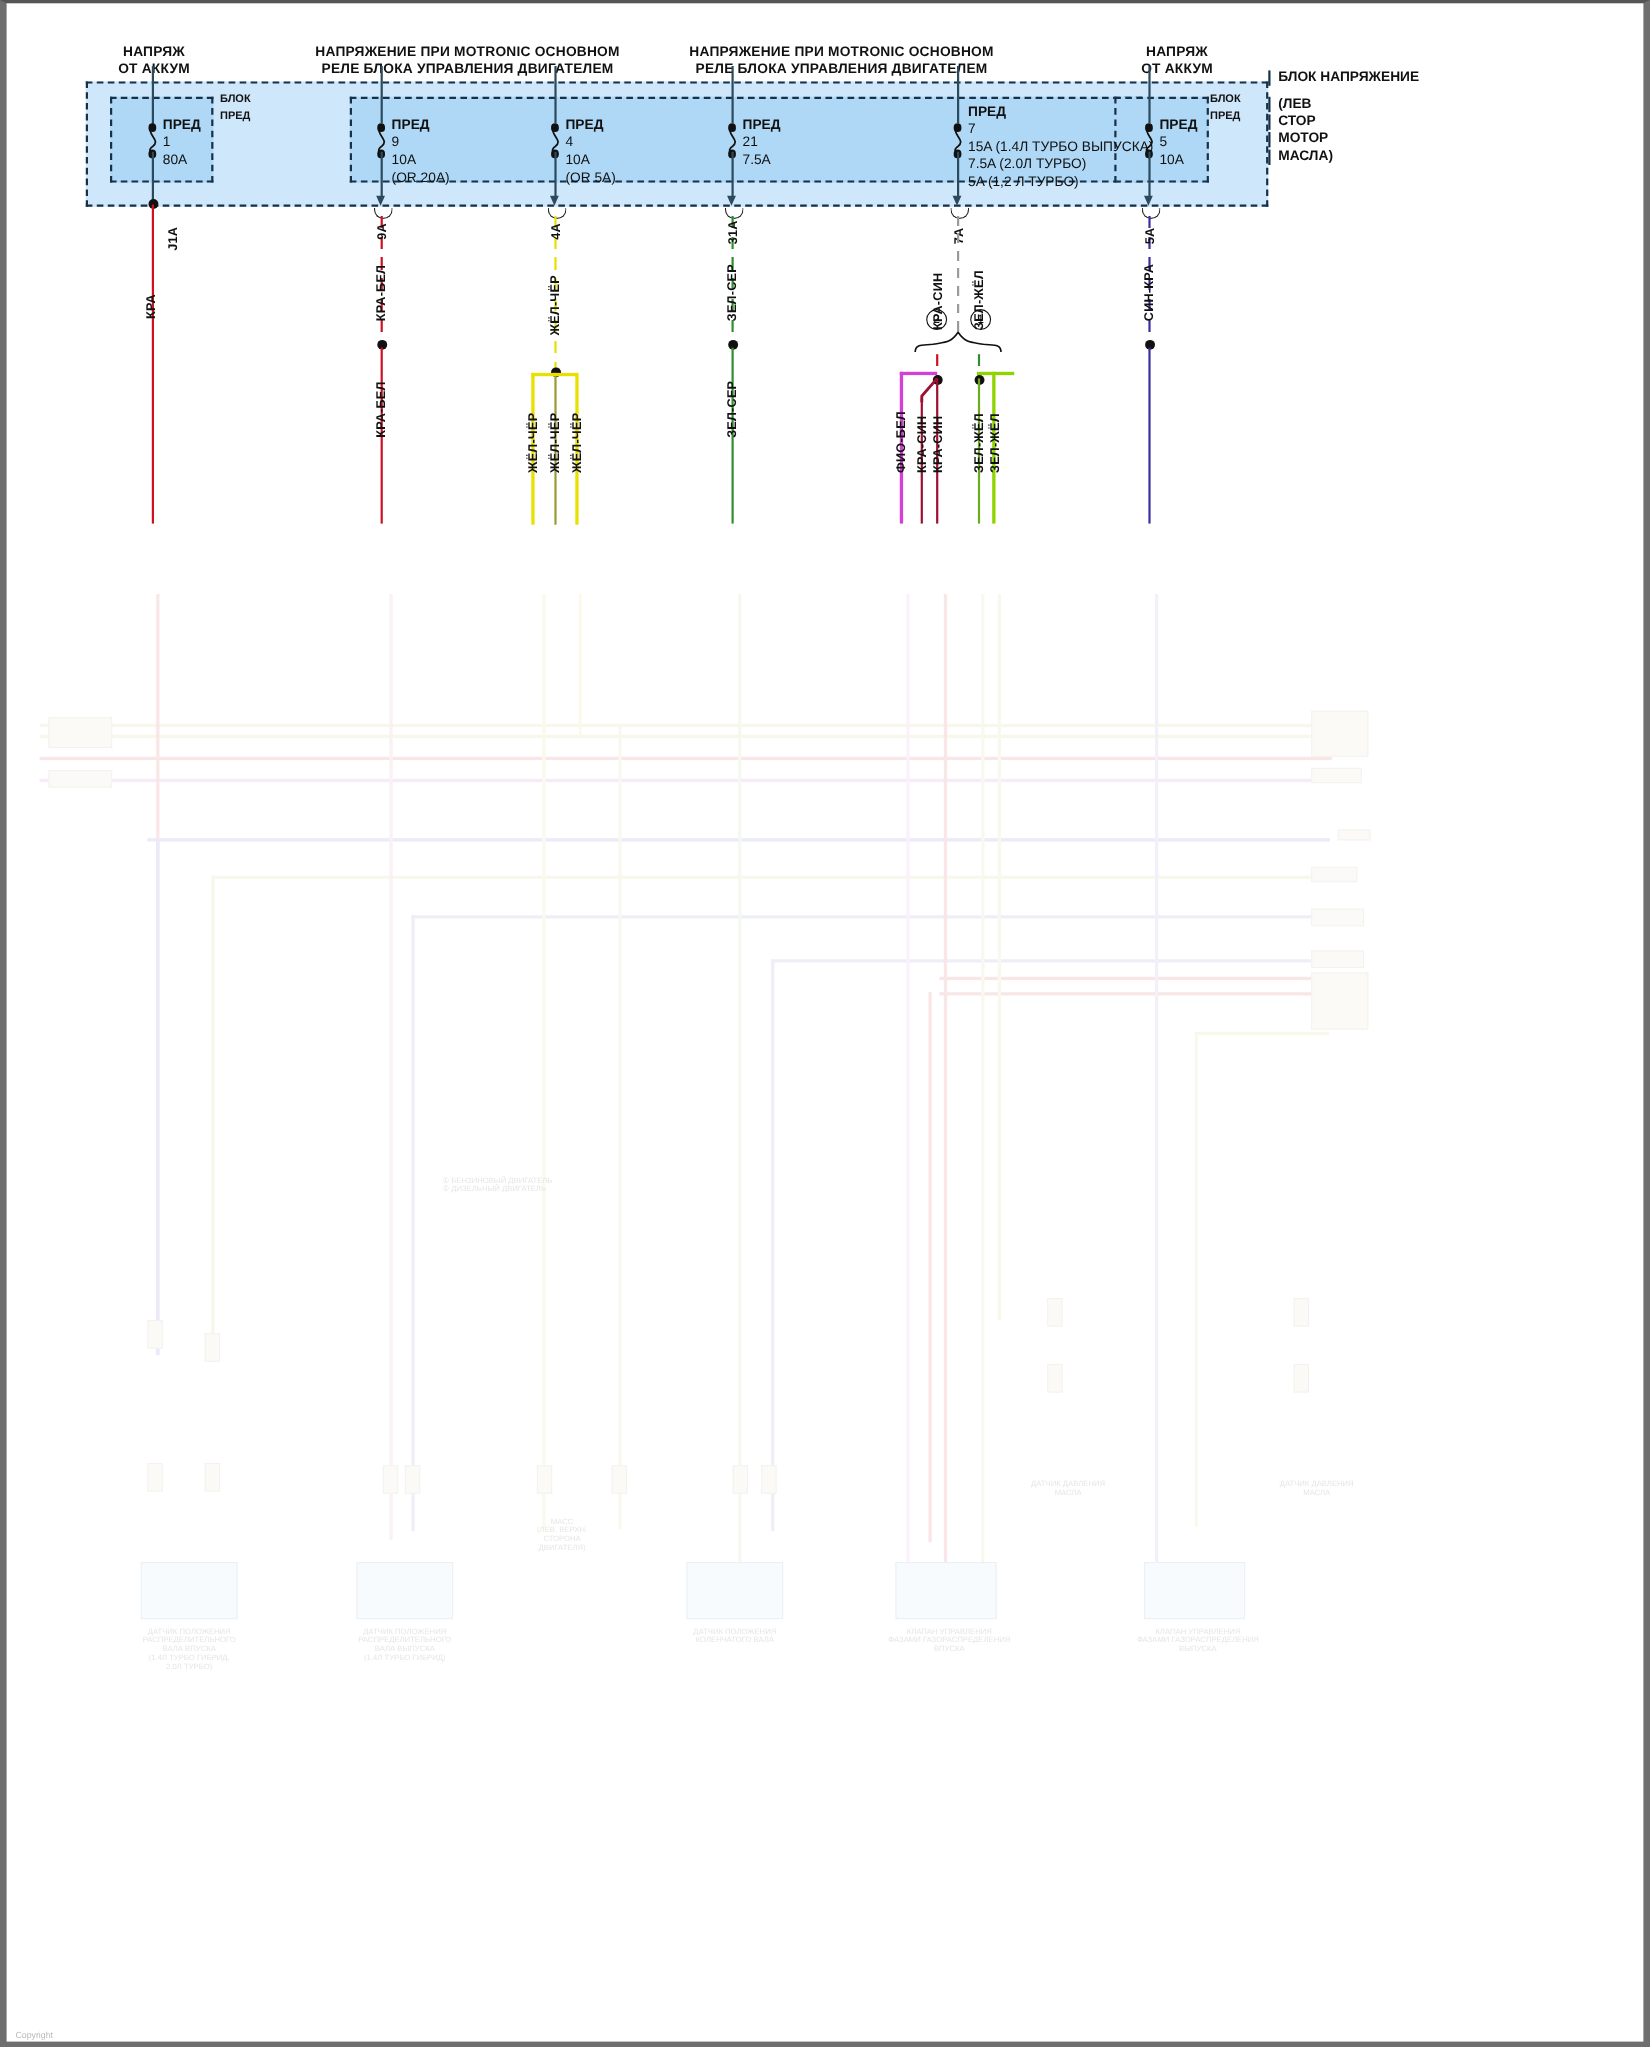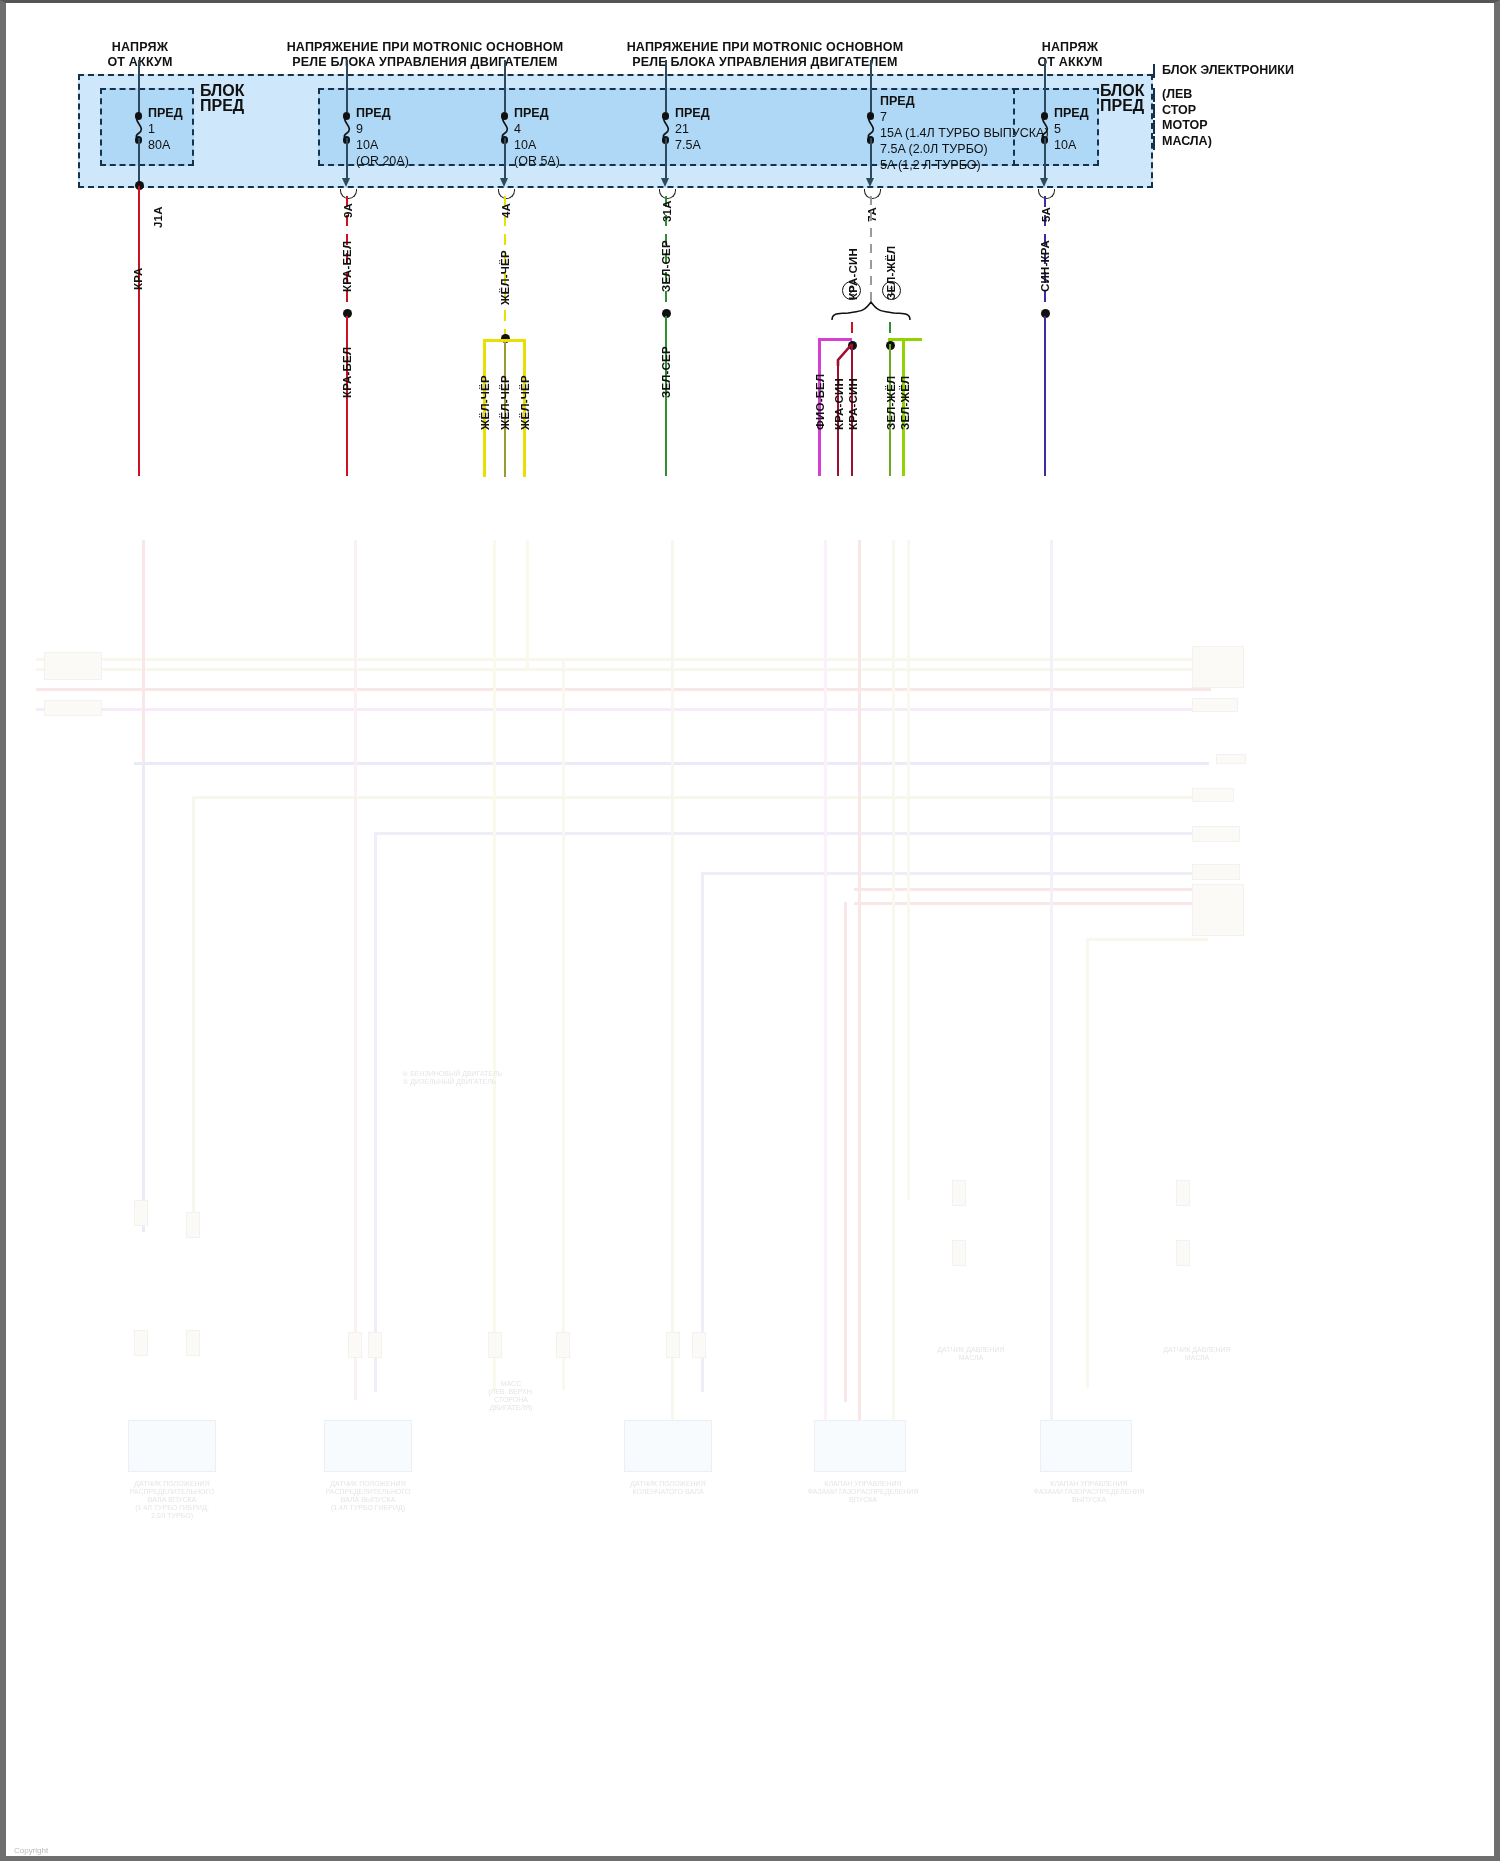--- a/index.html
+++ b/index.html
@@ -48,21 +48,21 @@
   }
   
   .fuseblock{
     position:absolute;
     border:2.2px dashed #16314a;
     background:#aed8f6;
     box-sizing:border-box;
   }
   
   .blocklabel{
-    position:absolute;font-size:16px;font-weight:bold;color:#111;
+    position:absolute;font-size:10px;font-weight:bold;color:#111;
     line-height:14.5px;white-space:pre-line;
   }
   
   .sidelabel{
     position:absolute;font-size:12.5px;font-weight:bold;color:#111;
     line-height:15.5px;white-space:pre-line;
   }
   
   .fuse{position:absolute;}
   .fuse .dot{
@@ -227,21 +227,21 @@
 РЕЛЕ БЛОКА УПРАВЛЕНИЯ ДВИГАТЕЛЕМ</div>
 
     <div class="caption" style="left:620px;top:40px;width:290px;">НАПРЯЖЕНИЕ ПРИ MOTRONIC ОСНОВНОМ
 РЕЛЕ БЛОКА УПРАВЛЕНИЯ ДВИГАТЕЛЕМ</div>
 
     <div class="caption" style="left:1010px;top:40px;width:120px;">НАПРЯЖ
 ОТ АККУМ</div>
 
     <div id="outerbox"></div>
 
-    <div class="sidelabel" style="left:1162px;top:63px;">БЛОК ЭЛЕКТРОНИКИ</div>
+    <div class="sidelabel" style="left:1162px;top:63px;">БЛОК НАПРЯЖЕНИЕ</div>
     <div class="sidelabel" style="left:1162px;top:87px;">(ЛЕВ
 СТОР
 МОТОР
 МАСЛА)</div>
     <div style="position:absolute;left:1153px;top:64px;width:0;height:14px;border-left:2px solid #16314a;"></div>
     <div style="position:absolute;left:1153px;top:88px;width:0;height:14px;border-left:2px solid #16314a;"></div>
     <div style="position:absolute;left:1153px;top:104px;width:0;height:14px;border-left:2px solid #16314a;"></div>
     <div style="position:absolute;left:1153px;top:120px;width:0;height:14px;border-left:2px solid #16314a;"></div>
     <div style="position:absolute;left:1153px;top:136px;width:0;height:14px;border-left:2px solid #16314a;"></div>
 

